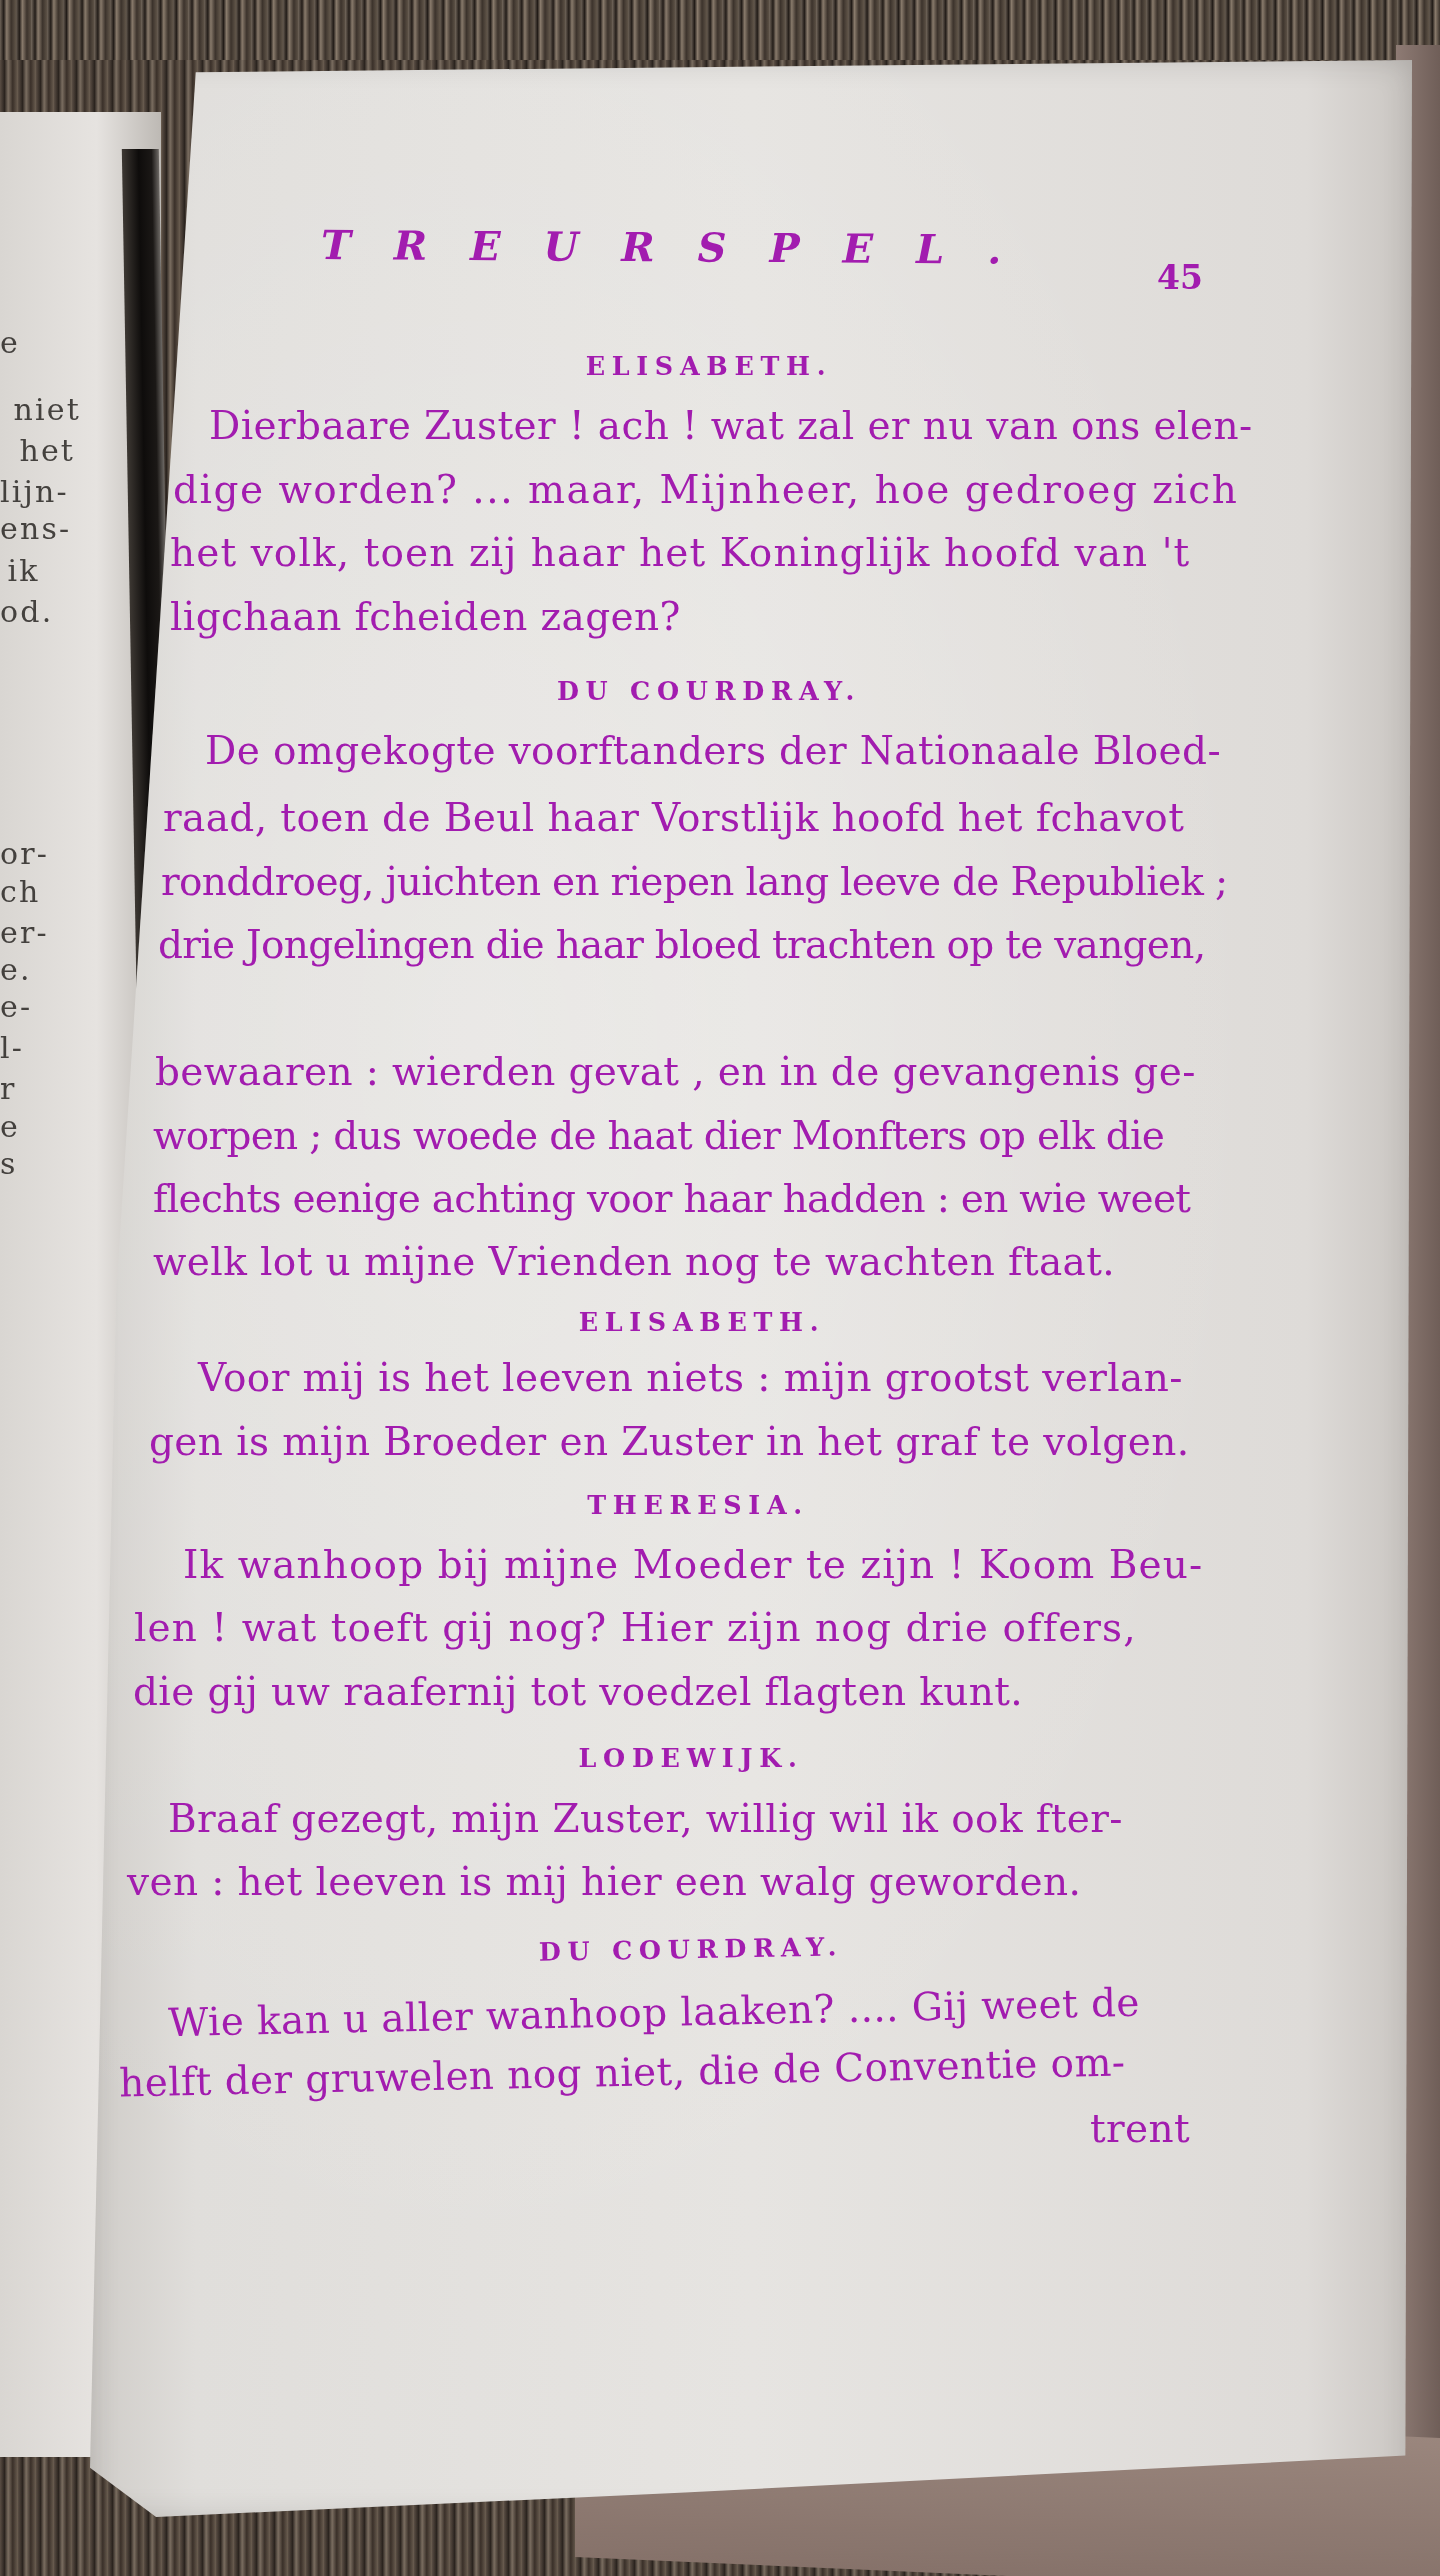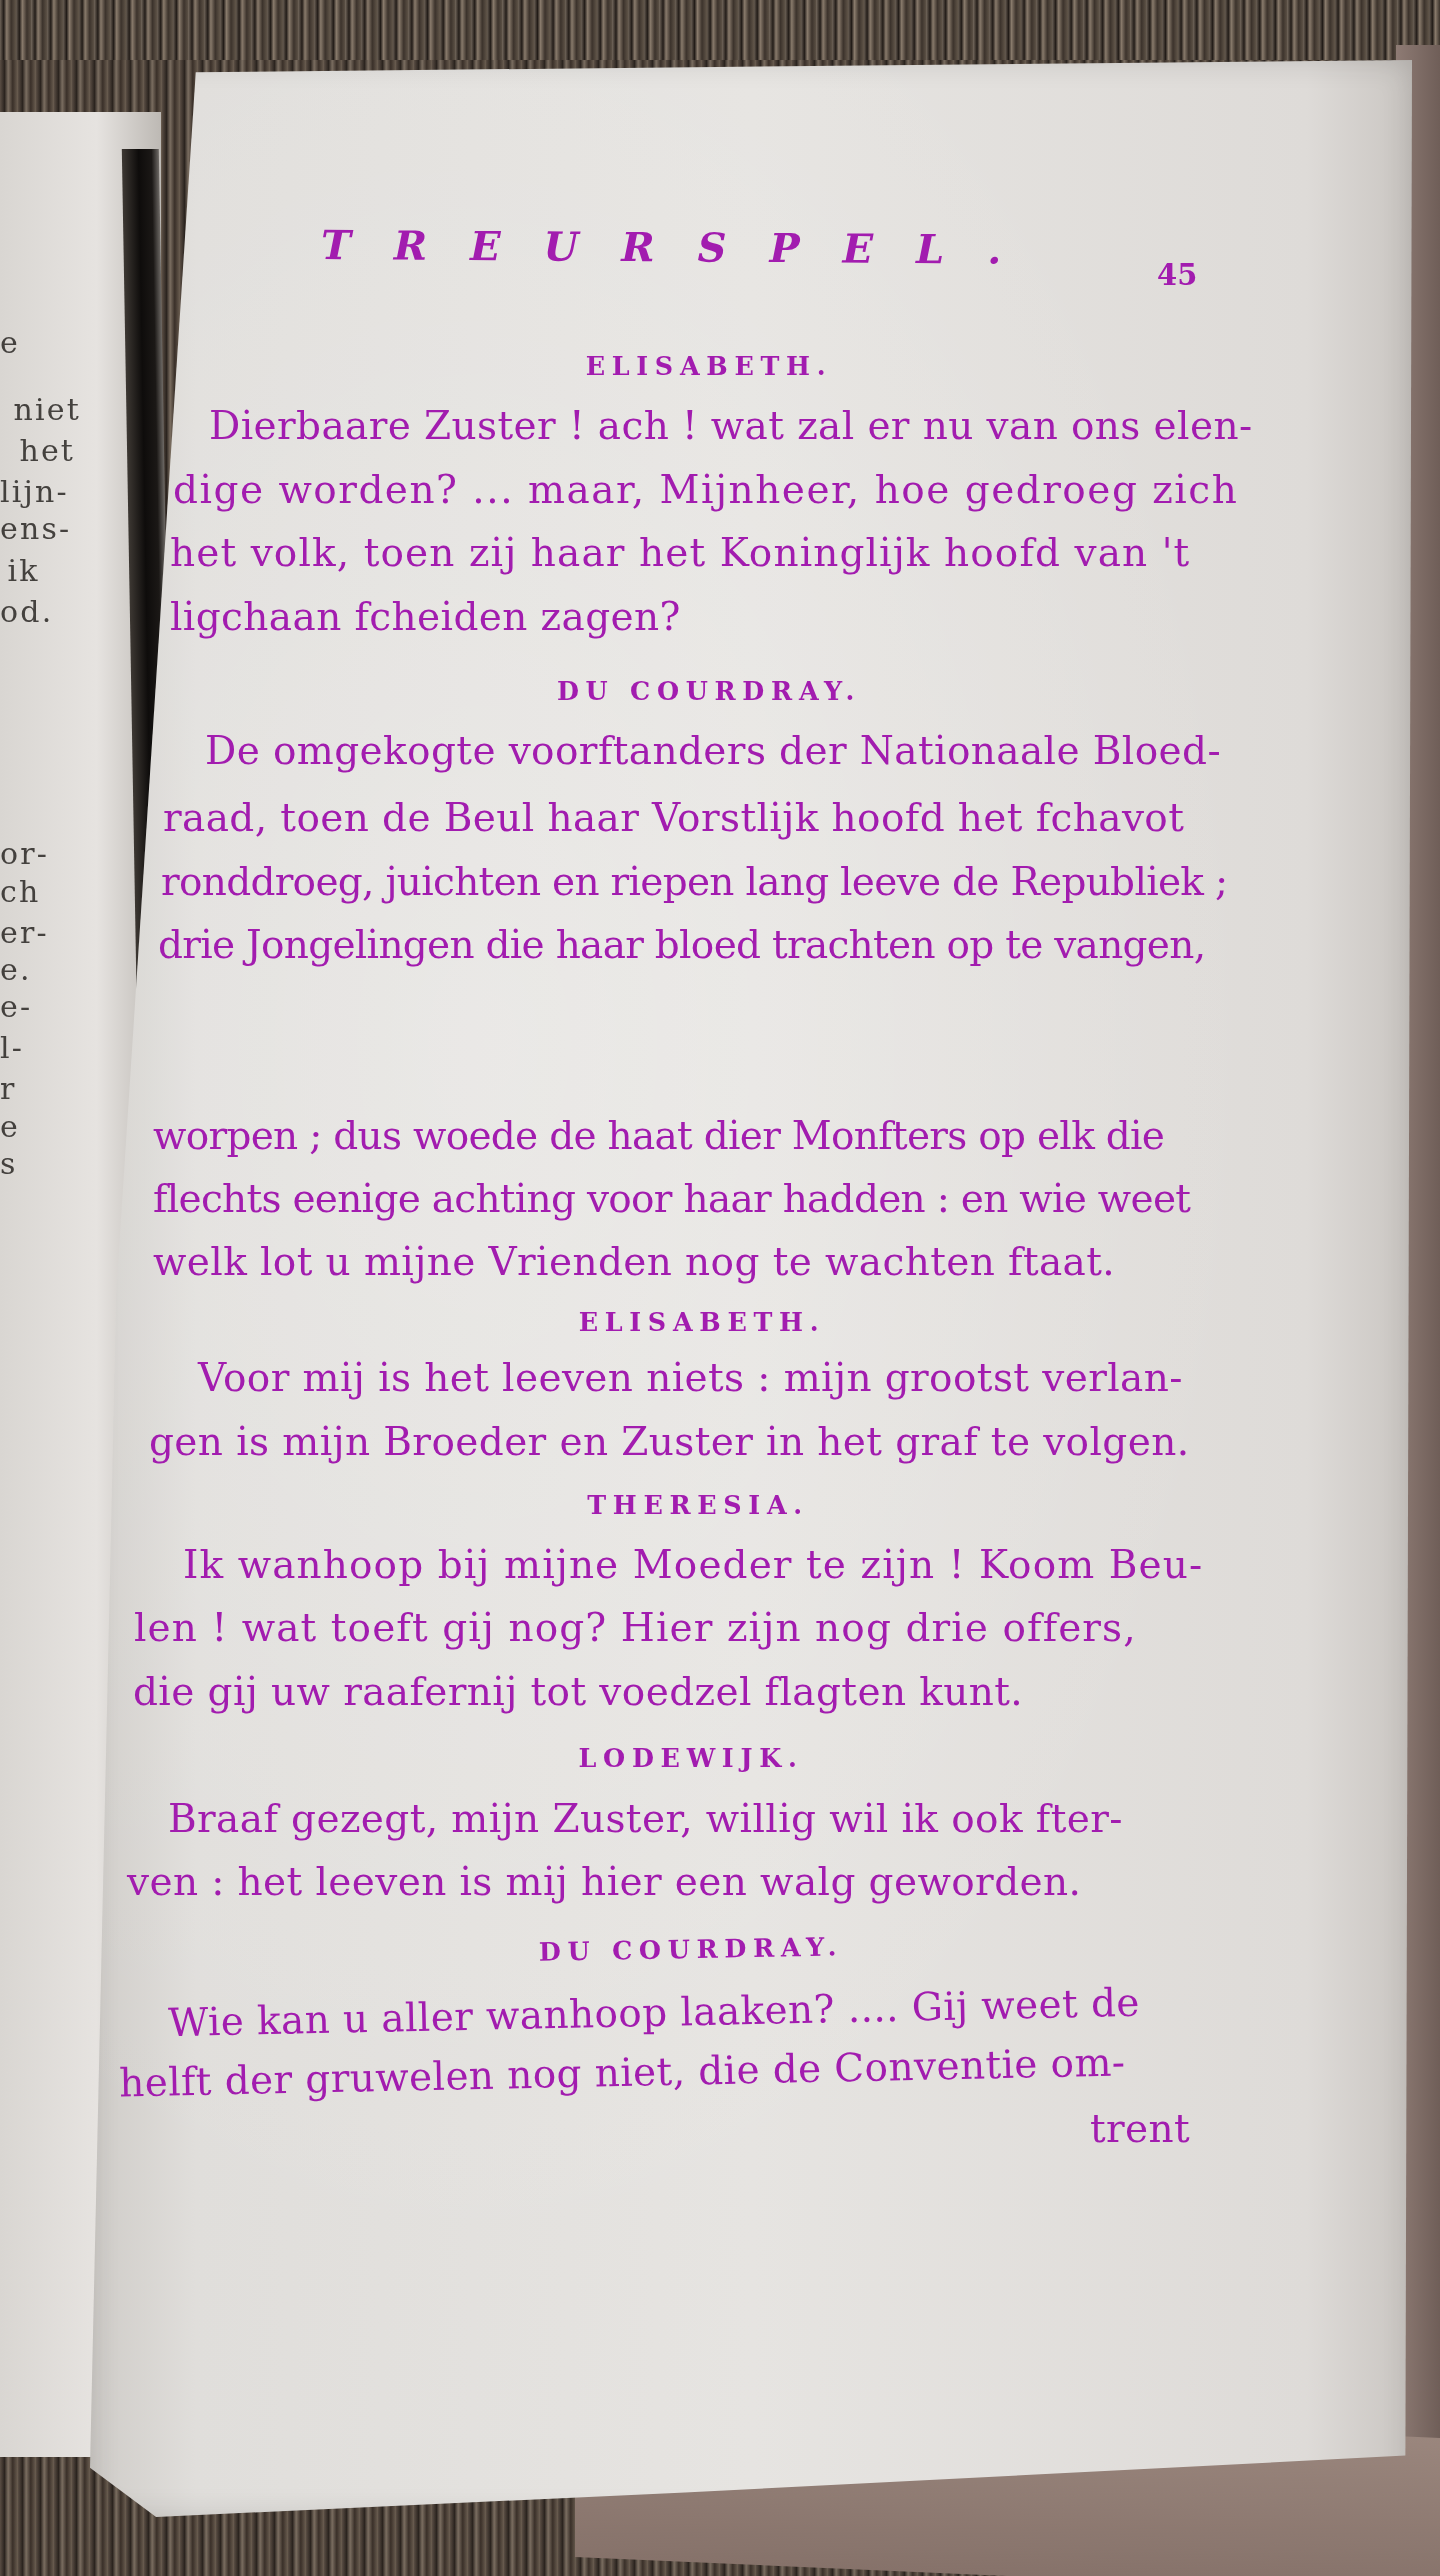--- a/index.html
+++ b/index.html
@@ -48,21 +48,21 @@
   .text-block {
     position: absolute; left: 0; top: 0; width: 100%; height: 100%;
     font-family: "DejaVu Serif", serif; color: #a21caf;
   }
   .running-head {
     position: absolute; top: 224px; left: 321px; width: 881px; height: 60px;
     font-style: italic; font-weight: bold; font-size: 40px; letter-spacing: 43px;
     transform: rotate(0.4deg);
   }
   .page-number {
-    position: absolute; top: 258px; left: 1157px; font-size: 29px; font-weight: bold;
+    position: absolute; top: 258px; left: 1157px; font-size: 33px; font-weight: bold;
   }
   .speaker {
     position: absolute; width: 1120px; text-align: center; font-size: 25.4px;
     font-weight: bold; letter-spacing: 6.7px;
   }
   .line {
     position: absolute; font-size: 39px; white-space: nowrap; letter-spacing: 0.4px;
   }
 </style>
 </head>
@@ -102,20 +102,21 @@
   <div class="line" style="top:403px;left:209px">Dierbaare Zuster ! ach ! wat zal er nu van ons elen-</div>
   <div class="line" style="top:467px;left:173px;letter-spacing:1.5px">dige worden? ... maar, Mijnheer, hoe gedroeg zich</div>
   <div class="line" style="top:530px;left:170px;letter-spacing:1.1px">het volk, toen zij haar het Koninglijk hoofd van 't</div>
   <div class="line" style="top:594px;left:170px">ligchaan fcheiden zagen?</div>
 
   <div class="speaker" style="top:676px;left:149px">DU COURDRAY.</div>
   <div class="line" style="top:728px;left:205px">De omgekogte voorftanders der Nationaale Bloed-</div>
   <div class="line" style="top:795px;left:163px">raad, toen de Beul haar Vorstlijk hoofd het fchavot</div>
   <div class="line" style="top:859px;left:161px;letter-spacing:-0.7px">ronddroeg, juichten en riepen lang leeve de Republiek ;</div>
   <div class="line" style="top:922px;left:158px;letter-spacing:-0.7px">drie Jongelingen die haar bloed trachten op te vangen,</div>
+  <div class="line" style="top:1049px;left:155px">bewaaren : wierden gevat , en in de gevangenis ge-</div>
   <div class="line" style="top:1113px;left:153px;letter-spacing:-0.7px">worpen ; dus woede de haat dier Monfters op elk die</div>
   <div class="line" style="top:1176px;left:153px;letter-spacing:-0.7px">flechts eenige achting voor haar hadden : en wie weet</div>
   <div class="line" style="top:1239px;left:153px">welk lot u mijne Vrienden nog te wachten ftaat.</div>
 
   <div class="speaker" style="top:1307px;left:142px">ELISABETH.</div>
   <div class="line" style="top:1355px;left:198px">Voor mij is het leeven niets : mijn grootst verlan-</div>
   <div class="line" style="top:1419px;left:149px">gen is mijn Broeder en Zuster in het graf te volgen.</div>
 
   <div class="speaker" style="top:1490px;left:138px">THERESIA.</div>
   <div class="line" style="top:1542px;left:183px;letter-spacing:1.1px">Ik wanhoop bij mijne Moeder te zijn ! Koom Beu-</div>

